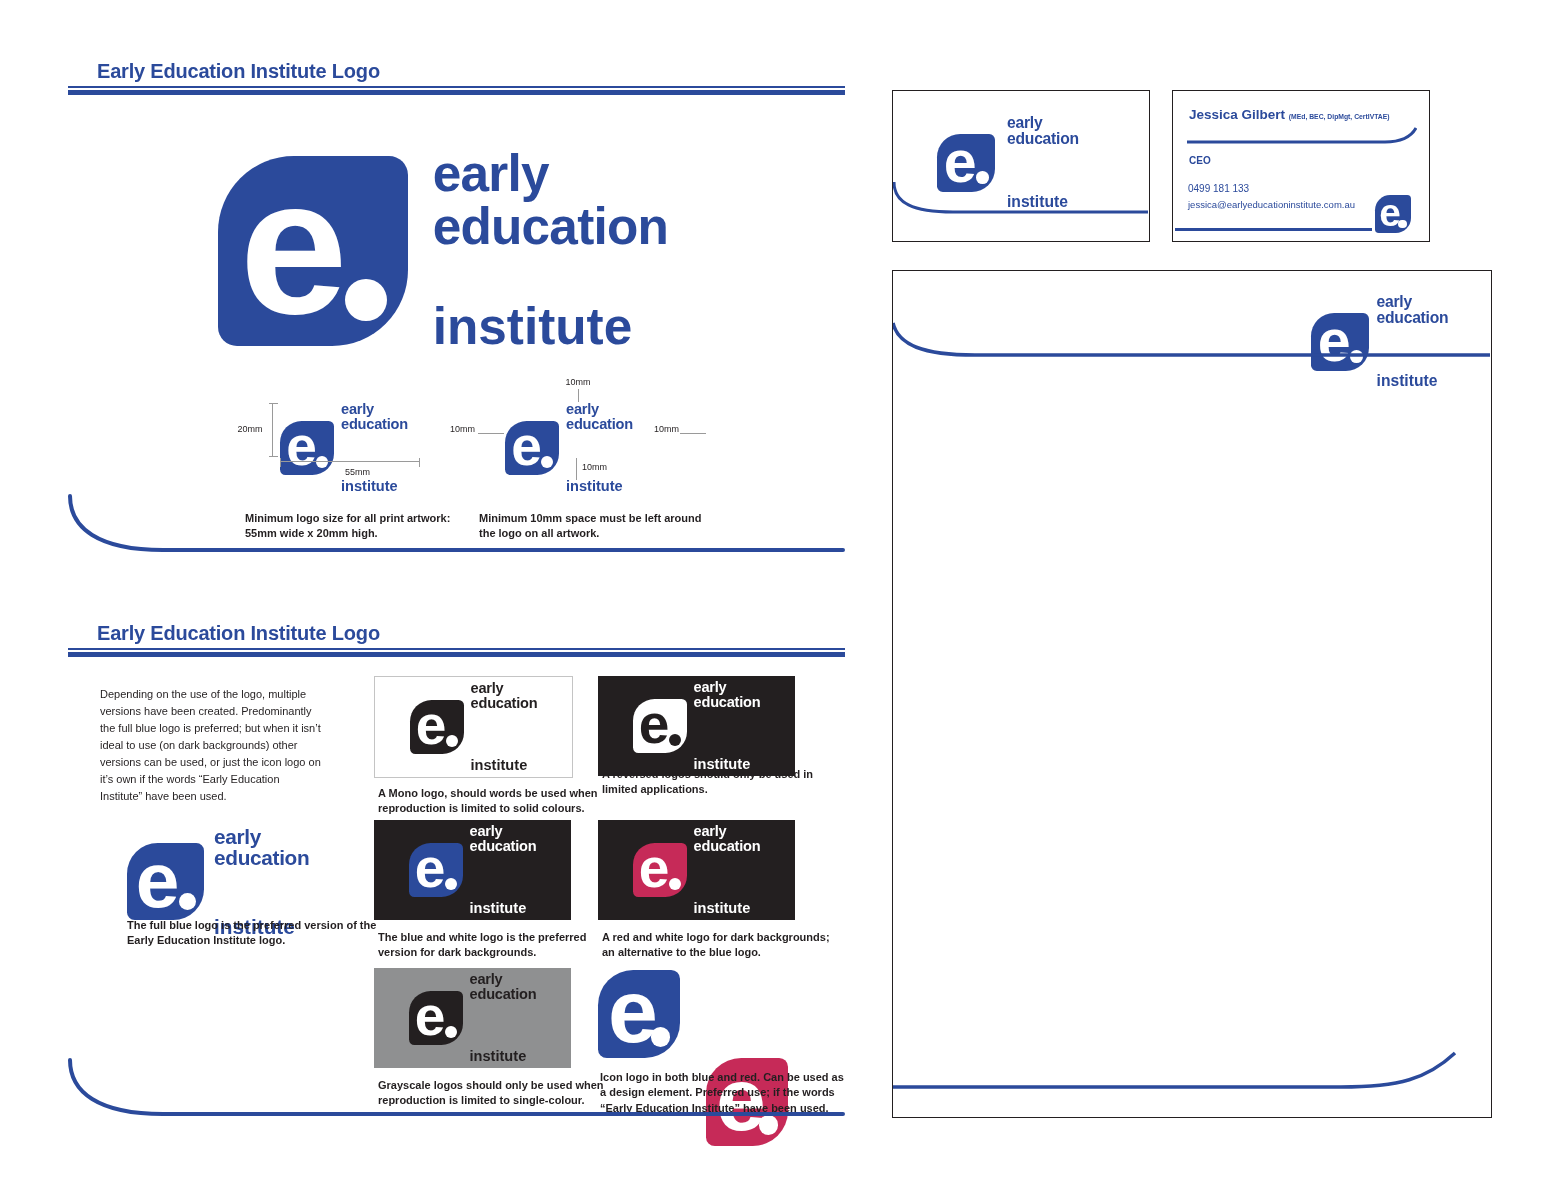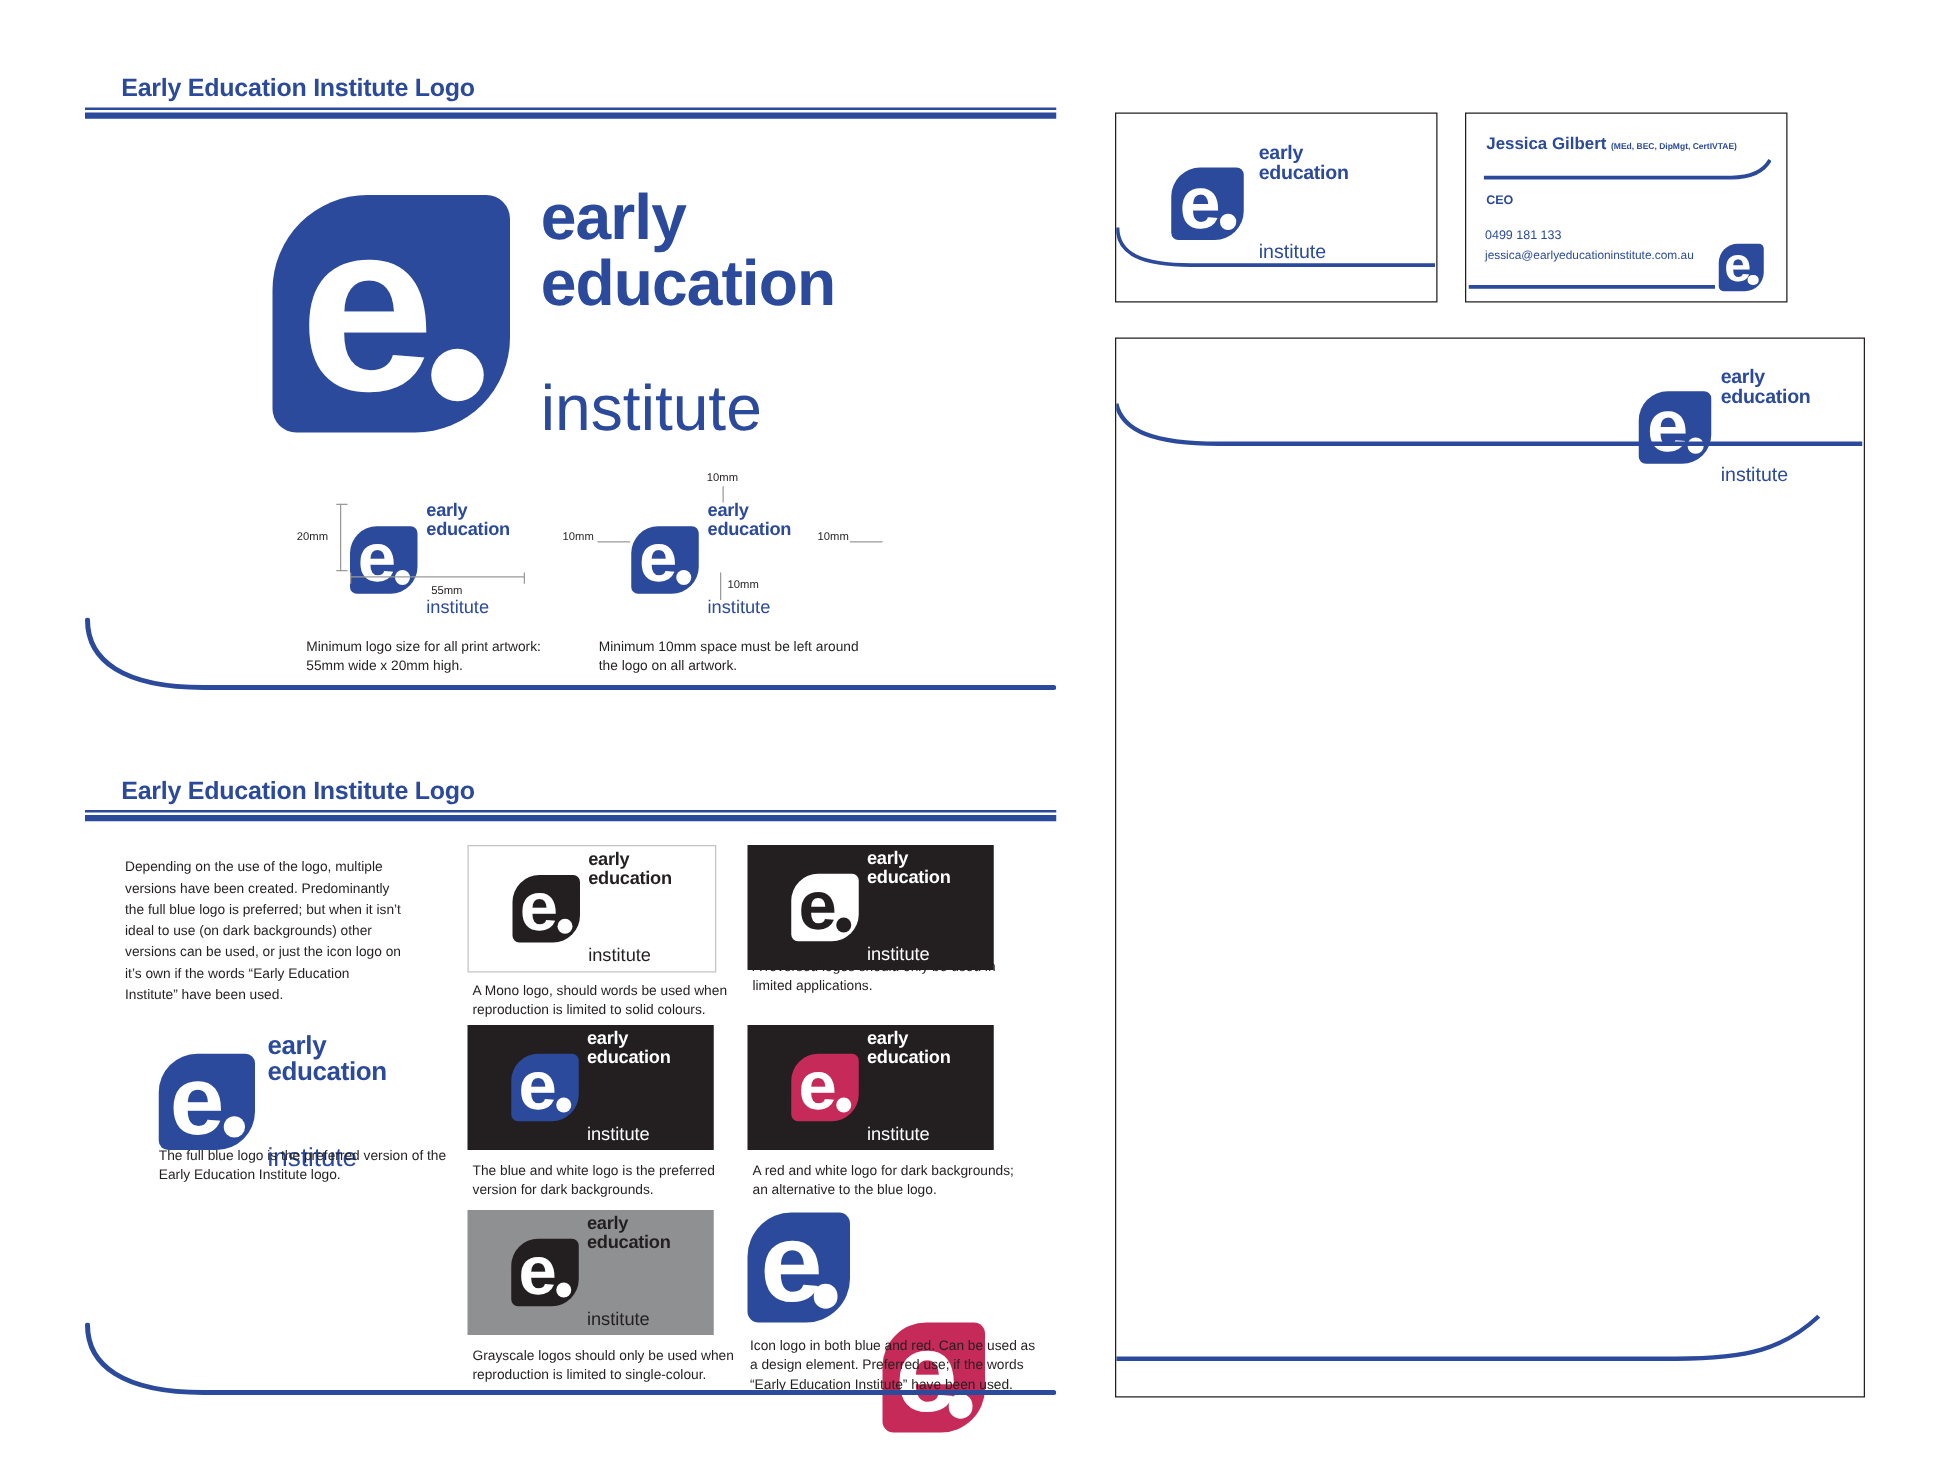--- a/index.html
+++ b/index.html
@@ -37,34 +37,35 @@
   .eicon .dot {
     position:absolute; width:calc(var(--s)*0.22); height:calc(var(--s)*0.22);
     right:calc(var(--s)*0.11); bottom:calc(var(--s)*0.13);
     background:var(--icon-fg); border-radius:50%;
   }
   .words { margin-left:var(--gap, calc(var(--s)*0.13)); color:var(--text); }
   .words .w {
     font-size:calc(var(--s)*0.27); line-height:1.03; font-weight:700;
     letter-spacing:calc(var(--s)*-0.004); white-space:nowrap;
   }
-  .words .w.light { font-weight:400; letter-spacing:0;margin-top:47px; }
+  .words .w.light { font-weight:700; letter-spacing:0;margin-top:47px; }
 
   
   .tile {
     position:absolute; width:197px; height:100px;
     display:flex; align-items:center; justify-content:center;
   }
   .tile.monobox { background:#ffffff; border:1px solid #C4C4C4; }
   .tile.darkbox { background:#231F20; }
   .tile.graybox { background:#8F9091; }
 
   .cap {
     position:absolute; font-size:11px; line-height:1.4; color:#231F20;
     white-space:pre-line;
+    font-weight:bold;
   }
   .body-text { position:absolute; font-size:11px; line-height:1.55; color:#231F20; }
 
   
   .mline-v { position:absolute; width:0; border-left:1px solid #9a9a9a; }
   .mline-h { position:absolute; height:0; border-top:1px solid #9a9a9a; }
   .mline-v.ticks::before, .mline-v.ticks::after {
     content:""; position:absolute; left:-4px; width:9px; height:1px; background:#9a9a9a;
   }
   .mline-v.ticks::before { top:0; } .mline-v.ticks::after { bottom:0; }

